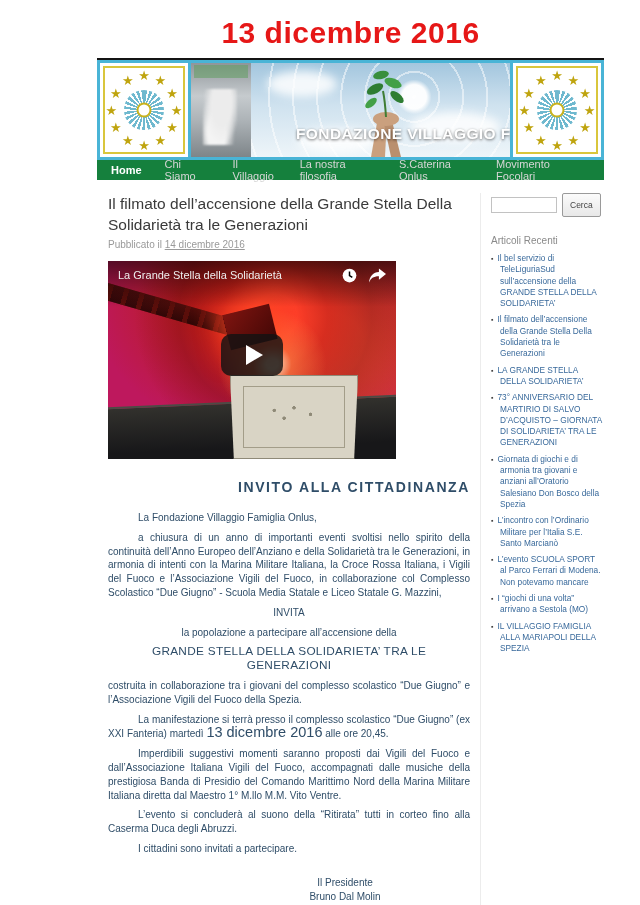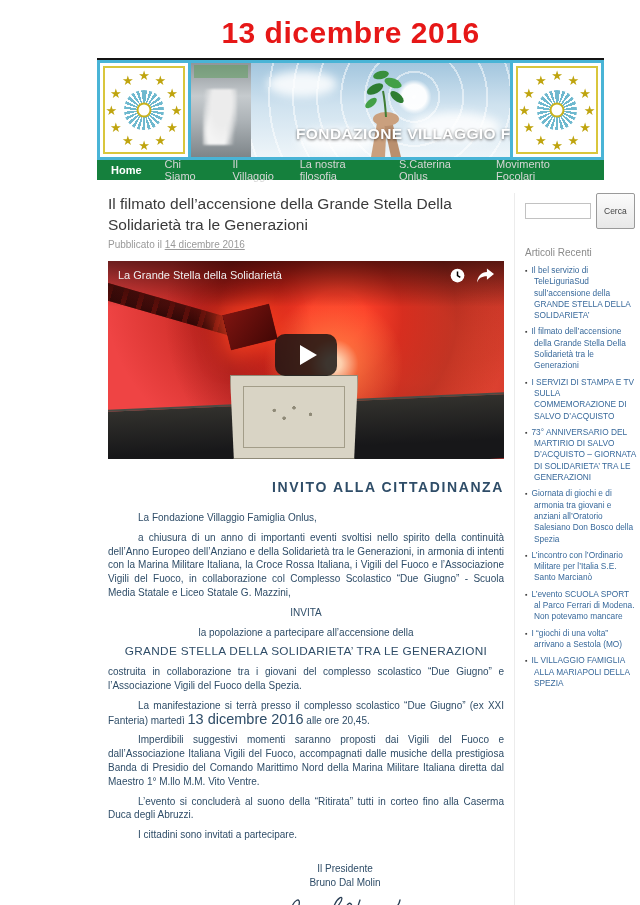--- a/index.html
+++ b/index.html
@@ -55,21 +55,21 @@
   .content { display:flex; margin-top: 13px; }
   .main { flex: 0 0 362px; margin-left: 11px; }
   .sidebar { flex: 0 0 123px; margin-left: 10px; padding-left: 10px; border-left: 1px solid #ececec; }
 
   
   .article-title { color:#3a3a3a; font-weight: normal; font-size: 15.5px; line-height: 21px; margin-bottom: 4px; }
   .pub { font-size: 10px; color:#9a9a9a; }
   .pub a { color:#9a9a9a; text-decoration: underline; cursor:pointer; }
 
   
-  .video { position:relative; width:396px; height:198px; margin-top:11px; background:#ef4444; overflow:hidden; }
+  .video { position:relative; width:288px; height:198px; margin-top:11px; background:#be185d; overflow:hidden; }
   .smoke { position:absolute; inset:0;
     background:
       radial-gradient(circle at 57% 52%, rgba(255,225,190,.9) 0 3%, rgba(255,130,70,.65) 10%, rgba(255,130,70,0) 28%),
       radial-gradient(circle at 58% 28%, rgba(255,62,40,.92) 0 10%, rgba(205,32,22,.7) 24%, rgba(125,12,10,.4) 44%, rgba(125,12,10,0) 64%),
       radial-gradient(circle at 78% 42%, rgba(255,90,58,.8) 0 12%, rgba(255,90,58,0) 48%),
       radial-gradient(circle at 38% 18%, rgba(185,30,20,.8) 0 14%, rgba(185,30,20,0) 52%),
       radial-gradient(circle at 88% 16%, rgba(150,22,15,.7) 0 18%, rgba(150,22,15,0) 58%); }
   .ladder { position:absolute; left:-14px; top:18px; width:150px; height:17px;
     transform: rotate(16deg); transform-origin:left top;
     background:
@@ -109,21 +109,21 @@
   .letter p.center { text-align:center; text-indent:0; }
   .letter p.center-caps { text-align:center; text-indent:0; font-size:11.8px; letter-spacing:.3px; margin-top:2px; }
   .letter .big-date { font-size:14.5px; }
   .closing { width:150px; margin-left:162px; text-align:center; color:#2f4d68;
     font-size:10px; line-height:14px; margin-top:20px; }
   .signature { margin-left:178px; display:block; }
 
   
   .search-row { display:flex; gap:5px; align-items:center; }
   .search-input { width:66px; height:16px; border:1px solid #c2c2c2; font-size:9px; padding:0 3px; }
-  .search-btn { font-size:8.5px; padding:12px 7px; border:1px solid #9a9a9a; border-radius:2px;
+  .search-btn { font-size:8.5px; padding:6px 7px; border:1px solid #9a9a9a; border-radius:2px;
     background: linear-gradient(#fbfbfb,#e8e8e8); color:#444; cursor:pointer; }
   .recent-h { margin-top:18px; margin-bottom:7px; color:#8a8a8a; font-size:10px; font-weight:normal; }
   .side-list { list-style:none; }
   .side-link { color:#38699b; font-size:8.3px; line-height:11.3px; margin-bottom:5px;
     padding-left:9px; text-indent:-9px; cursor:pointer; }
   .side-link::before { content:"▪"; color:#444; margin-right:4px; font-size:7px; }
 </style>
 </head>
 <body>
 
@@ -259,21 +259,21 @@
     <div class="sidebar">
       <div class="search-row">
         <input class="search-input" type="text" value="" style="">
         <button class="search-btn">Cerca</button>
       </div>
       <h3 class="recent-h">Articoli Recenti</h3>
       <ul class="side-list">
 
       <li class="side-link">Il bel servizio di TeleLiguriaSud sull’accensione della GRANDE STELLA DELLA SOLIDARIETA’</li>
           <li class="side-link">Il filmato dell’accensione della Grande Stella Della Solidarietà tra le Generazioni</li>
-          <li class="side-link">I SERVIZI DI STAMPA E TV SULLA COMMEMORAZIONE DI SALVO D’ACQUISTO</li>
+          <li class="side-link">LA GRANDE STELLA DELLA SOLIDARIETA’</li>
           <li class="side-link">73° ANNIVERSARIO DEL MARTIRIO DI SALVO D’ACQUISTO – GIORNATA DI SOLIDARIETA’ TRA LE GENERAZIONI</li>
           <li class="side-link">Giornata di giochi e di armonia tra giovani e anziani all’Oratorio Salesiano Don Bosco della Spezia</li>
           <li class="side-link">L’incontro con l’Ordinario Militare per l’Italia S.E. Santo Marcianò</li>
           <li class="side-link">L’evento SCUOLA SPORT al Parco Ferrari di Modena. Non potevamo mancare</li>
           <li class="side-link">I “giochi di una volta” arrivano a Sestola (MO)</li>
           <li class="side-link">IL VILLAGGIO FAMIGLIA ALLA MARIAPOLI DELLA SPEZIA</li>
         </ul>
     </div>
   </div>
 

